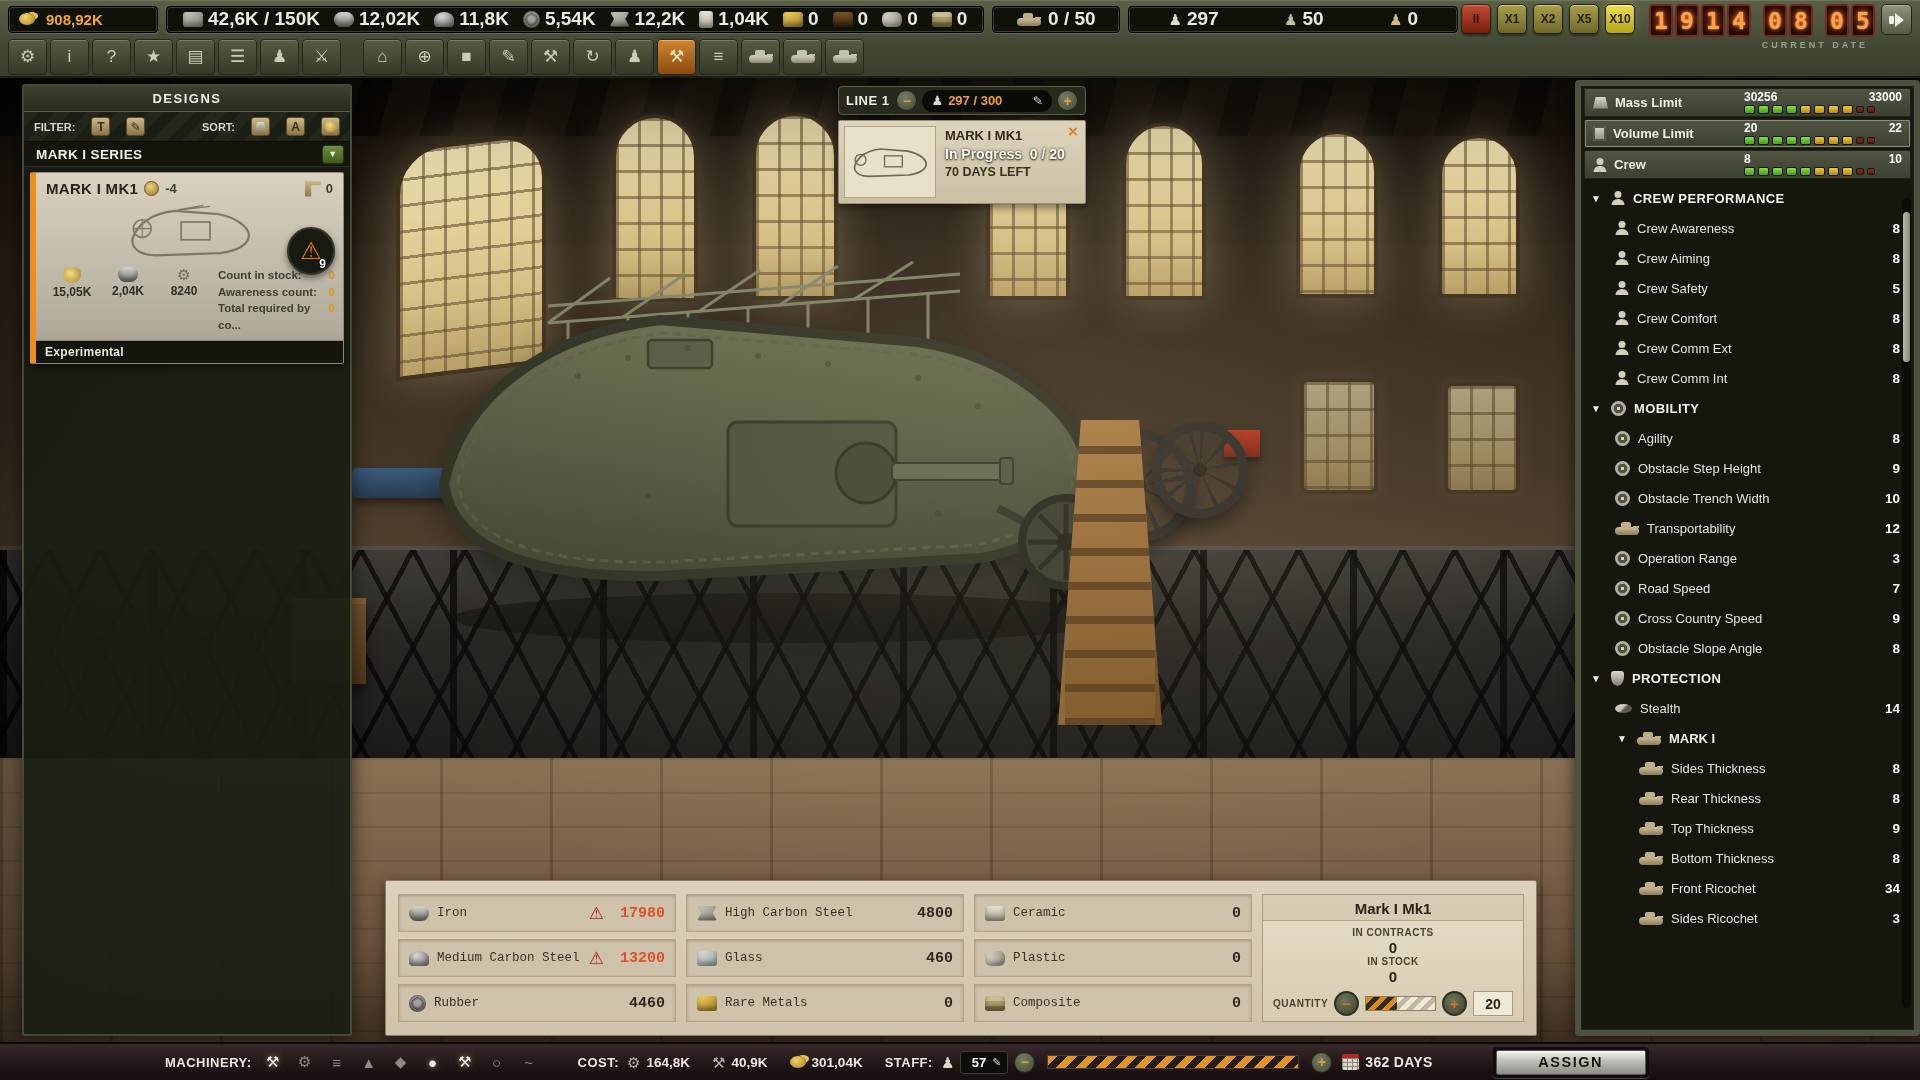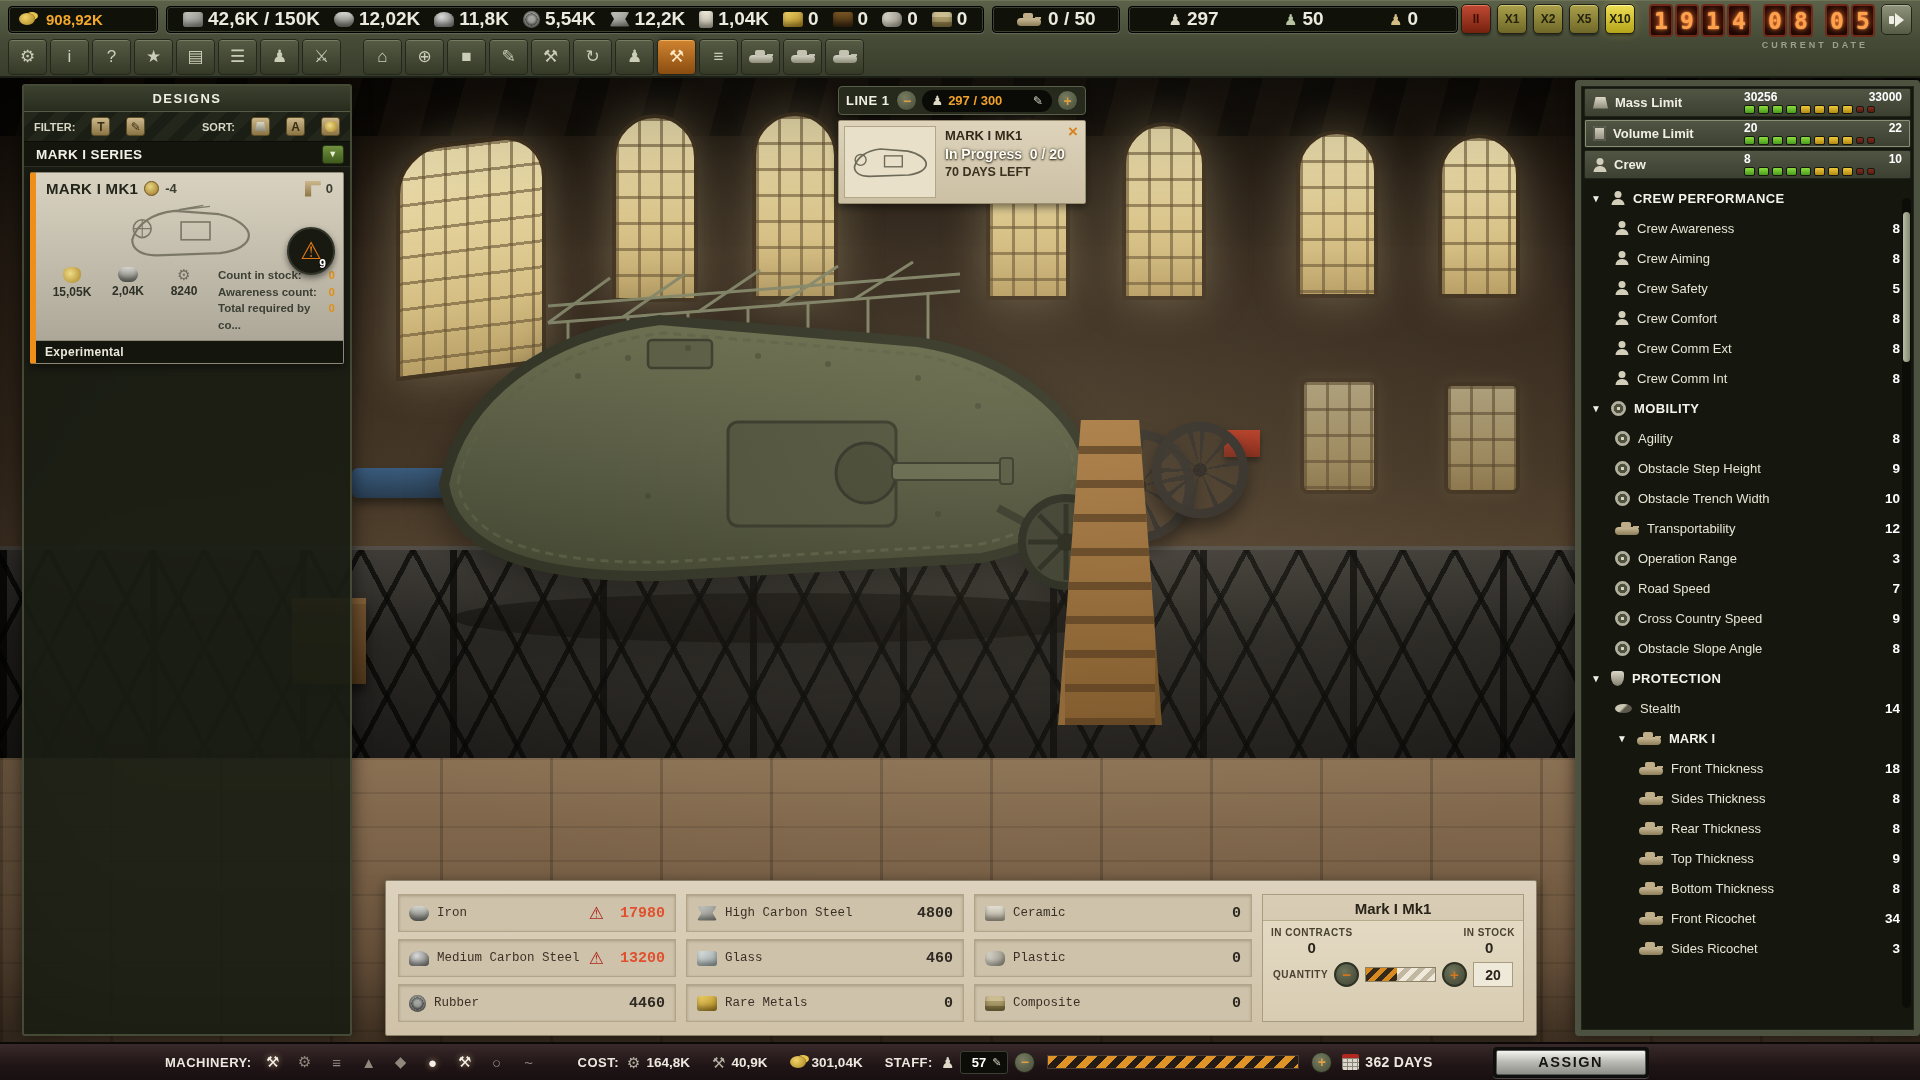--- a/index.html
+++ b/index.html
@@ -231,21 +231,21 @@
   .mrow { display:flex; align-items:center; gap:8px; height:38px; padding:0 10px;
     background:#cec2aa; border:1px solid #b1a489; box-shadow:inset 0 1px 3px rgba(90,75,50,.35); }
   .mname { font-family:"Liberation Mono","DejaVu Sans Mono",monospace; font-size:12.5px; color:#3a3126; white-space:nowrap; }
   .mval { margin-left:auto; font-family:"Liberation Mono","DejaVu Sans Mono",monospace; font-size:15px; font-weight:bold; color:#2e2922; }
   .mval.warn { color:#e0502e;text-align:center; }
   .mwarn { color:#b02820; font-size:17px; line-height:1; margin-left:auto; }
   .mwarn + .mval { margin-left:8px; }
   .prodpanel { flex:1; background:linear-gradient(#e7ddc8,#d8cdb2); border:1px solid #a89c80; display:flex; flex-direction:column; }
   .pp-title { text-align:center; font-weight:bold; font-size:15px; color:#2a241a; padding:5px 0 3px;
     border-bottom:1px solid #b7ab8e; background:rgba(190,176,146,.35); }
-  .pp-cols { display:flex; justify-content:space-between; padding:6px 8px 2px; }
+  .pp-cols { display:flex; justify-content:flex-end; padding:6px 8px 2px;flex-direction:column; }
   .pp-col { text-align:center; }
   .pp-lab { font-size:10px; font-weight:bold; letter-spacing:.5px; color:#4a4131; }
   .pp-val { font-size:15px; font-weight:bold; color:#2a241a; margin-top:1px; }
   .pp-qty { display:flex; align-items:center; gap:6px; padding:4px 10px 0; }
   .pp-qlab { font-size:10px; font-weight:bold; letter-spacing:.5px; color:#4a4131; }
   .qbtn { width:25px; height:25px; border-radius:50%; border:2px solid #2e3224; cursor:pointer; flex:none;
     background:radial-gradient(circle at 40% 35%,#6e735a,#3e4230); color:#d87818; font-weight:bold; font-size:15px;
     display:flex; align-items:center; justify-content:center; line-height:1; }
   .qslider { flex:1; height:15px; border:1px solid #8a8068; display:flex; cursor:pointer; }
   .qfill { width:45%; background:repeating-linear-gradient(135deg,#d88a20 0 5px,#332a1c 5px 10px); }
@@ -712,25 +712,20 @@
             <span>Stealth</span>
             <span class="sv">14</span>
           </div>
           <div class="srow subsec">
             <span class="arr">▼</span>
             <span class="ic-tankm"></span>
             <span>MARK I</span>
           </div>
           <div class="srow r2">
             <span class="ic-tankm"></span>
-            <span>Front Thickness</span>
-            <span class="sv">18</span>
-          </div>
-          <div class="srow r2">
-            <span class="ic-tankm"></span>
             <span>Sides Thickness</span>
             <span class="sv">8</span>
           </div>
           <div class="srow r2">
             <span class="ic-tankm"></span>
             <span>Rear Thickness</span>
             <span class="sv">8</span>
           </div>
           <div class="srow r2">
             <span class="ic-tankm"></span>

